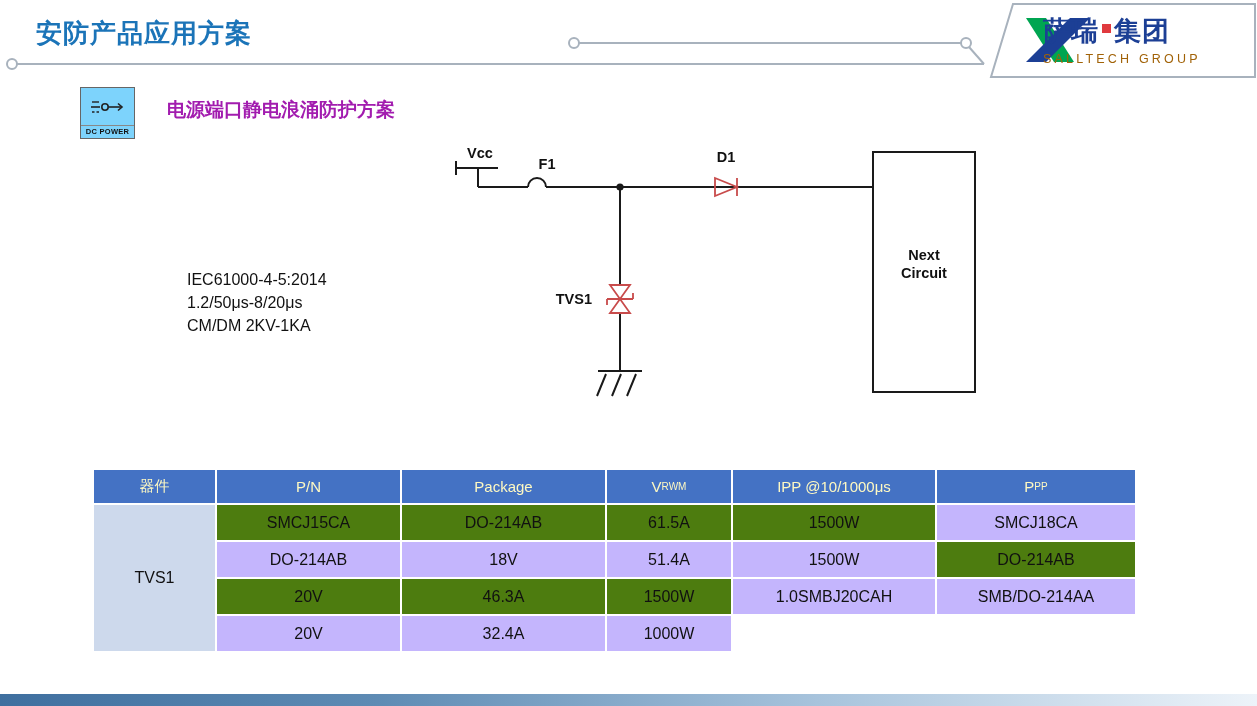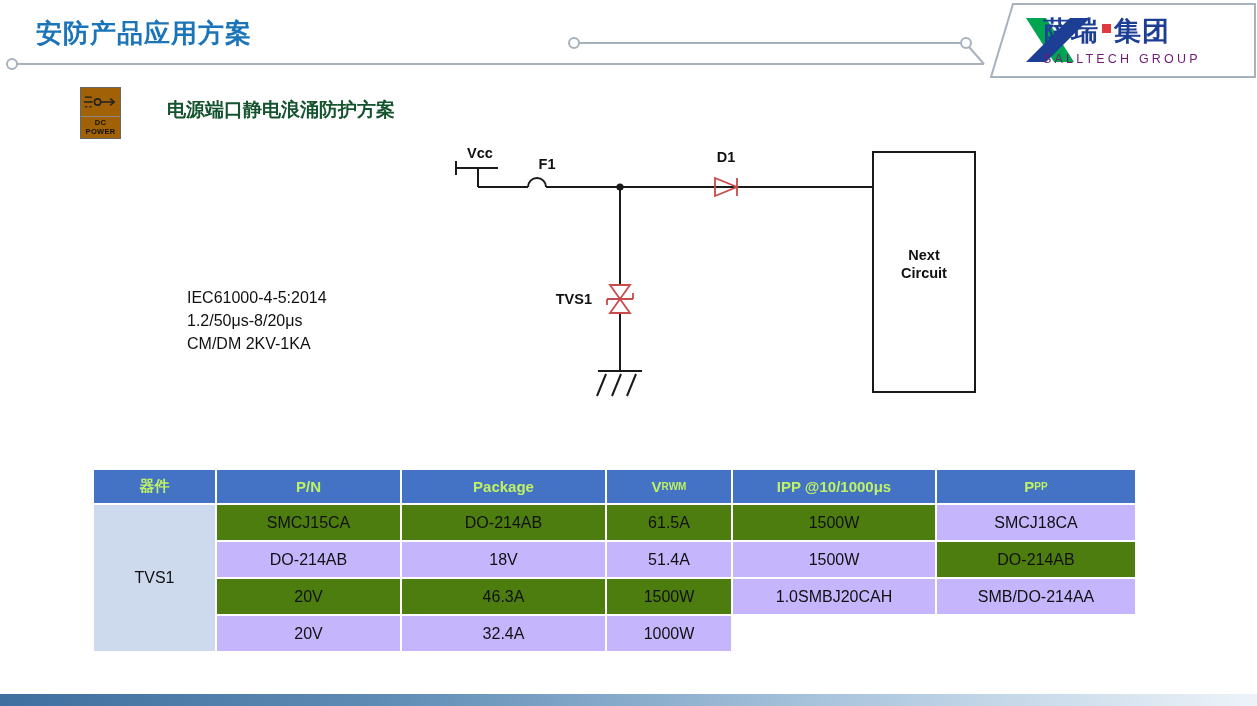--- a/index.html
+++ b/index.html
@@ -17,52 +17,52 @@
   }
 
   
   .top-deco { left:0; top:0; pointer-events:none; }
 
   
   .logo-mark { left:1022px; top:12px; }
   .logo-text { left:1043px; top:13px; width:150px; }
   .logo-cn { font-size:27px; font-weight:bold; color:#1C3F95; letter-spacing:1px; white-space:nowrap; }
   .red-sq { display:inline-block; width:9px; height:9px; background:#E03A3E; margin:0 3px; vertical-align:middle; transform:translateY(-4px); }
-  .logo-en { margin-top:3px; font-size:12.5px; letter-spacing:3.2px; color:#701a75; white-space:nowrap; }
+  .logo-en { margin-top:3px; font-size:12.5px; letter-spacing:3.2px; color:#a16207; white-space:nowrap; }
 
   
   .dc-box {
-    left:80px; top:87px; width:41px; height:52px; background:#a16207;
+    left:80px; top:87px; width:55px; height:52px; background:#7dd3fc;
     border:1.5px solid #666; display:flex; flex-direction:column;
   }
   .dc-icon-area { flex:1; display:flex; align-items:center; justify-content:center; }
   .dc-label {
     font-size:7.5px; font-weight:bold; text-align:center; color:#111;
     padding:1px 0 2px 0; border-top:1px solid #888; letter-spacing:0.3px;
   }
-  .section-heading { left:167px; top:97px; font-size:19px; font-weight:bold; color:#14532d; }
-
-  
-  .standards { left:187px; top:286px; font-size:16px; line-height:23px; color:#111; }
+  .section-heading { left:167px; top:97px; font-size:19px; font-weight:bold; color:#a21caf; }
+
+  
+  .standards { left:187px; top:268px; font-size:16px; line-height:23px; color:#111; }
 
   
   .circuit { left:440px; top:138px; }
   .circuit text { font:bold 14.5px "Liberation Sans", sans-serif; fill:#111; }
   .wire { stroke:#1a1a1a; stroke-width:2; fill:none; }
   .redpart { stroke:#C84B4B; stroke-width:1.8; fill:none; }
 
   
   .ptable {
     left:94px; top:470px; width:1041px; display:grid;
     grid-template-columns:121px 183px 203px 124px 202px 198px;
     grid-template-rows:33px repeat(4, 35px);
     gap:2px;
   }
   .th {
-    background:#4472C4; color:#bef264; font-weight:bold; font-size:15px;
+    background:#4472C4; color:#fef9c3; font-weight:normal; font-size:15px;
     display:flex; align-items:center; justify-content:center;
   }
   .th sub { font-size:10px; vertical-align:sub; }
   .td {
     display:flex; align-items:center; justify-content:center;
     font-size:16px; color:#111;
   }
   .r-odd { background:#4d7c0f; }
   .r-even { background:#c4b5fd; }
   .dev-cell { grid-column:1; grid-row:2/6; background:#CDD9EC; font-size:16px; }

